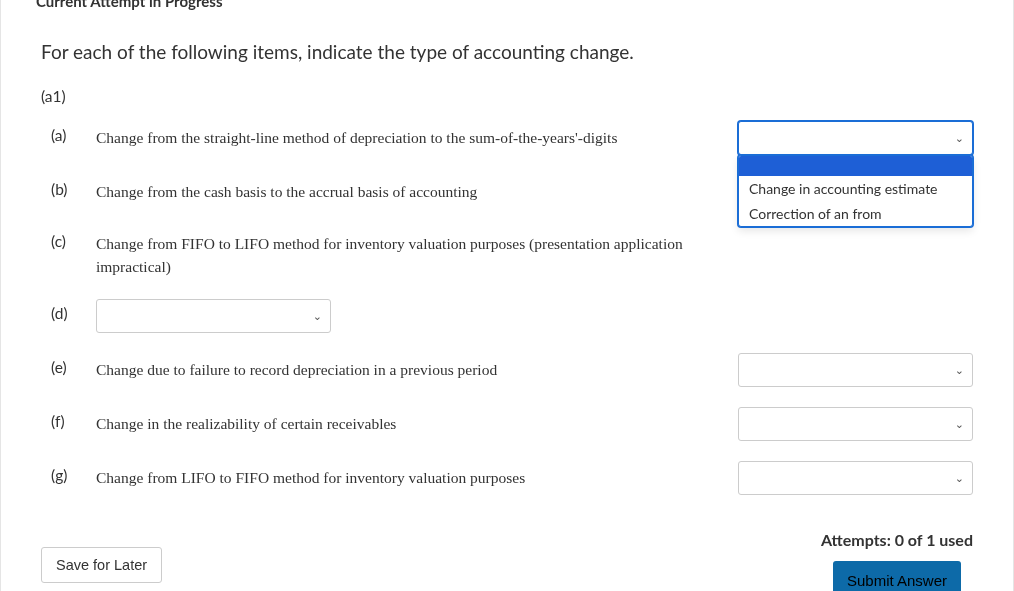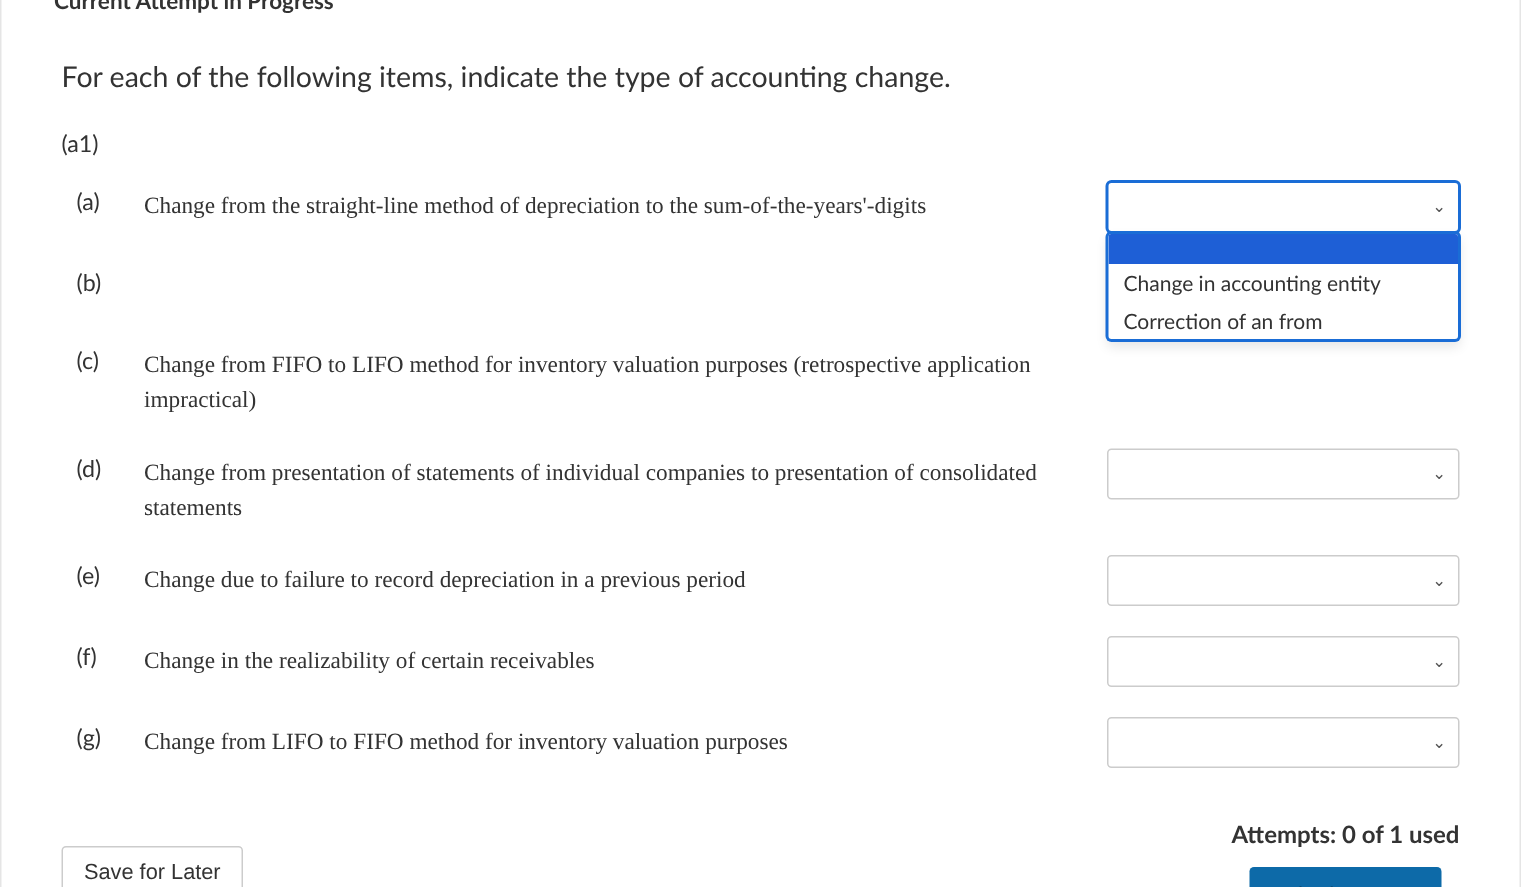--- a/index.html
+++ b/index.html
@@ -161,37 +161,37 @@
   <div class="items">
       <div class="item-row">
         <div class="item-label">(a)</div>
         <div class="item-text">Change from the straight-line method of depreciation to the sum-of-the-years'-digits</div>
         <div class="select-wrap">
           <div class="select-box active">
             <span class="chevron">⌄</span>
           </div>
           <div class="dropdown-panel">
             <div class="dropdown-option blank"></div>
-            <div class="dropdown-option">Change in accounting entity</div>
+            <div class="dropdown-option">Change in accounting estimate</div>
             <div class="dropdown-option">Correction of an from</div>
           </div>
         </div>
       </div>
       <div class="item-row">
         <div class="item-label">(b)</div>
+        <div class="item-text">Change from the cash basis to the accrual basis of accounting</div>
         <div class="select-wrap"></div>
       </div>
       <div class="item-row">
         <div class="item-label">(c)</div>
-        <div class="item-text">Change from FIFO to LIFO method for inventory valuation purposes (retrospective application impractical)</div>
+        <div class="item-text">Change from FIFO to LIFO method for inventory valuation purposes (presentation application impractical)</div>
         <div class="select-wrap"></div>
       </div>
       <div class="item-row">
         <div class="item-label">(d)</div>
-        <div class="item-text">Change from presentation of statements of individual companies to presentation of consolidated statements</div>
         <div class="select-wrap">
           <div class="select-box">
             <span class="chevron">⌄</span>
           </div>
         </div>
       </div>
       <div class="item-row">
         <div class="item-label">(e)</div>
         <div class="item-text">Change due to failure to record depreciation in a previous period</div>
         <div class="select-wrap">

